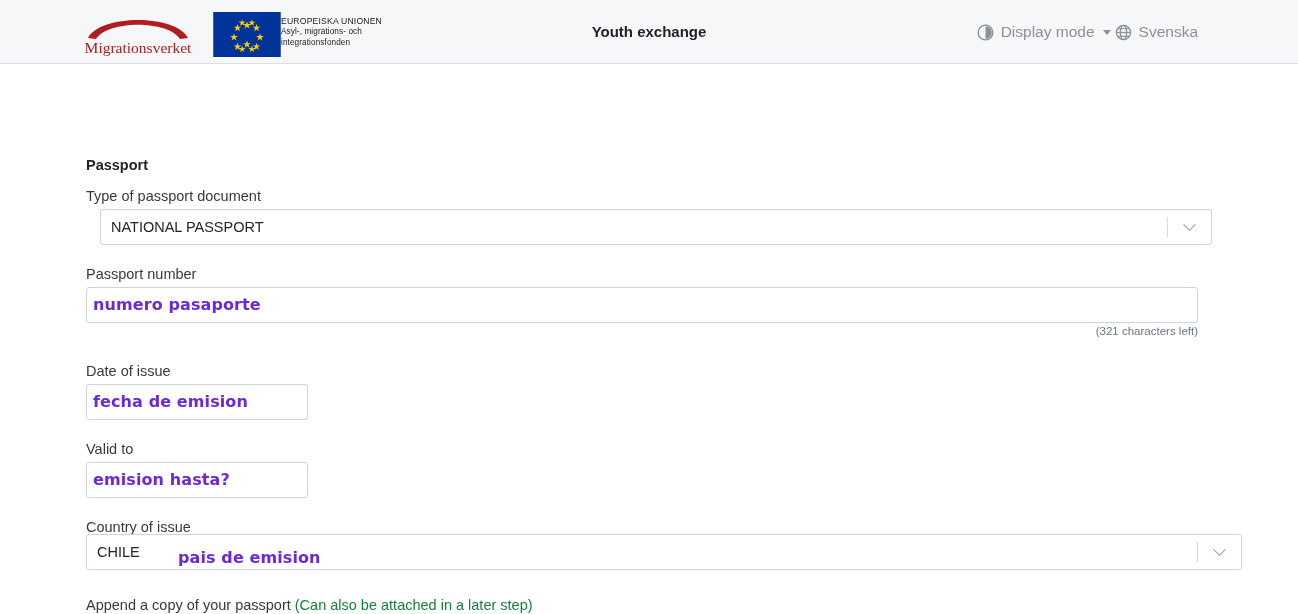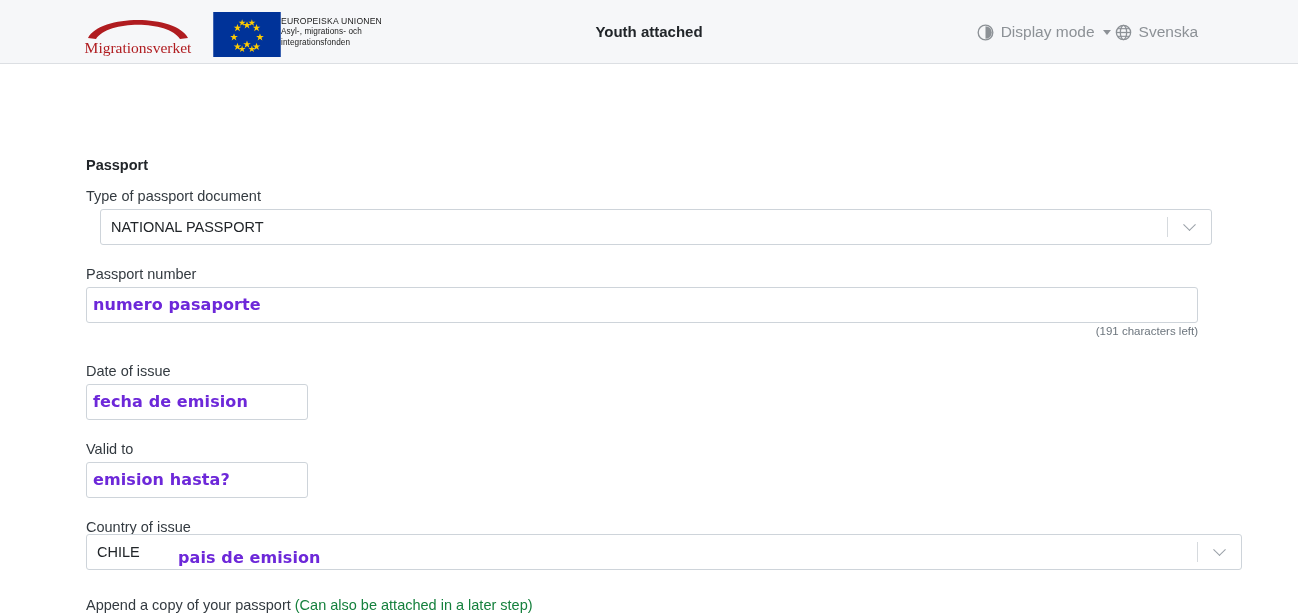--- a/index.html
+++ b/index.html
@@ -215,21 +215,21 @@
         <polygon points="51.5,44.5 52.6,47.9 56.2,47.9 53.3,50.0 54.4,53.4 51.5,51.3 48.6,53.4 49.7,50.0 46.8,47.9 50.4,47.9"></polygon>
       </g>
     </svg>
     <div class="eu-text">
       <div class="eu-t1">EUROPEISKA UNIONEN</div>
       <div>Asyl-, migrations- och</div>
       <div>integrationsfonden</div>
     </div>
   </div>
 
-  <div class="header-title">Youth attached</div>
+  <div class="header-title">Youth exchange</div>
 
   <div class="header-right">
     <a class="hdr-link">
       <svg class="hdr-icon" width="17" height="17" viewBox="0 0 20 20" aria-hidden="true">
         <circle cx="10" cy="10" r="8.6" fill="none" stroke="#8c9196" stroke-width="1.6"></circle>
         <path d="M10 2.6 A7.4 7.4 0 0 1 10 17.4 Z" fill="#8c9196"></path>
       </svg>
       <span>Display mode</span>
       <span class="caret"></span>
     </a>
@@ -255,21 +255,21 @@
     <span class="val">NATIONAL PASSPORT</span>
     <span class="select-arrow">
         <span class="chev"></span>
       </span>
   </div>
 
   <div class="field-label" style="left:86px; top:202px;">Passport number</div>
   <div class="ctl" style="left:86px; top:223px; width:1112px;">
     <span class="val"></span>
   </div>
-  <div class="char-left">(191 characters left)</div>
+  <div class="char-left">(321 characters left)</div>
   <div class="annot" style="left:93px; top:231px;">numero pasaporte</div>
 
   <div class="field-label" style="left:86px; top:299px;">Date of issue</div>
   <div class="ctl" style="left:86px; top:320px; width:222px;">
     <span class="val"></span>
   </div>
   <div class="annot" style="left:93px; top:328px;">fecha de emision</div>
 
   <div class="field-label" style="left:86px; top:377px;">Valid to</div>
   <div class="ctl" style="left:86px; top:398px; width:222px;">

